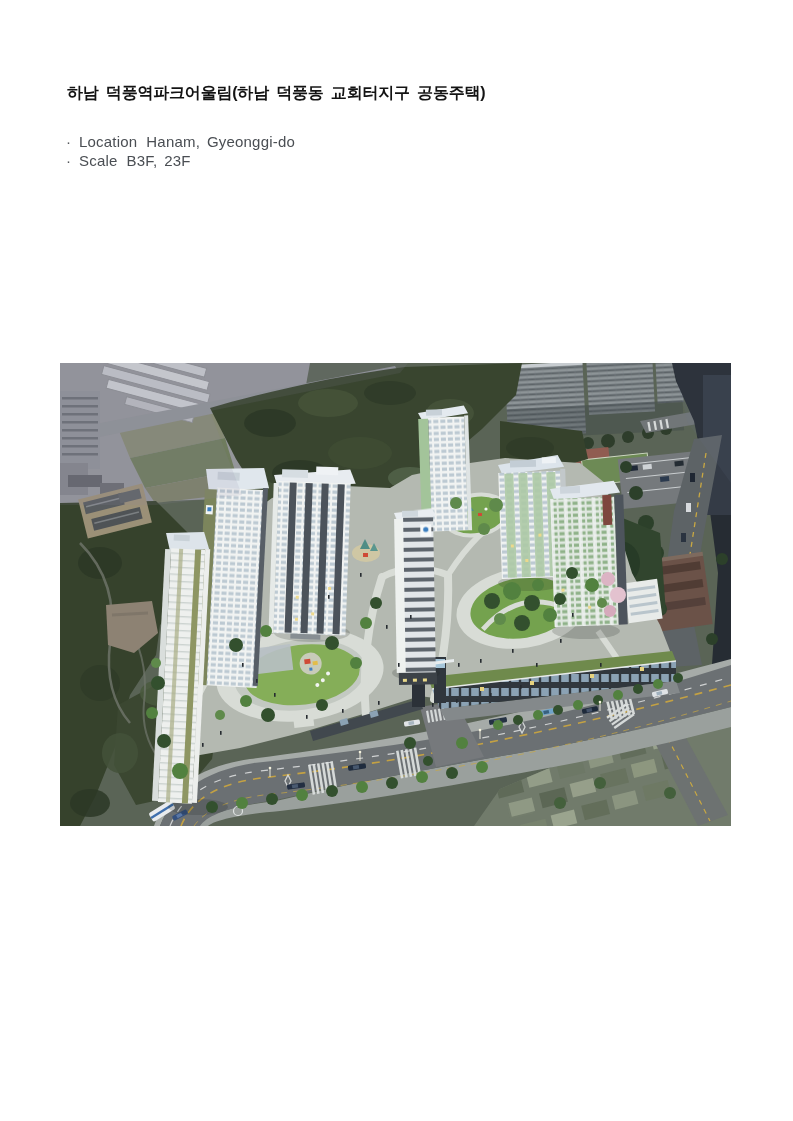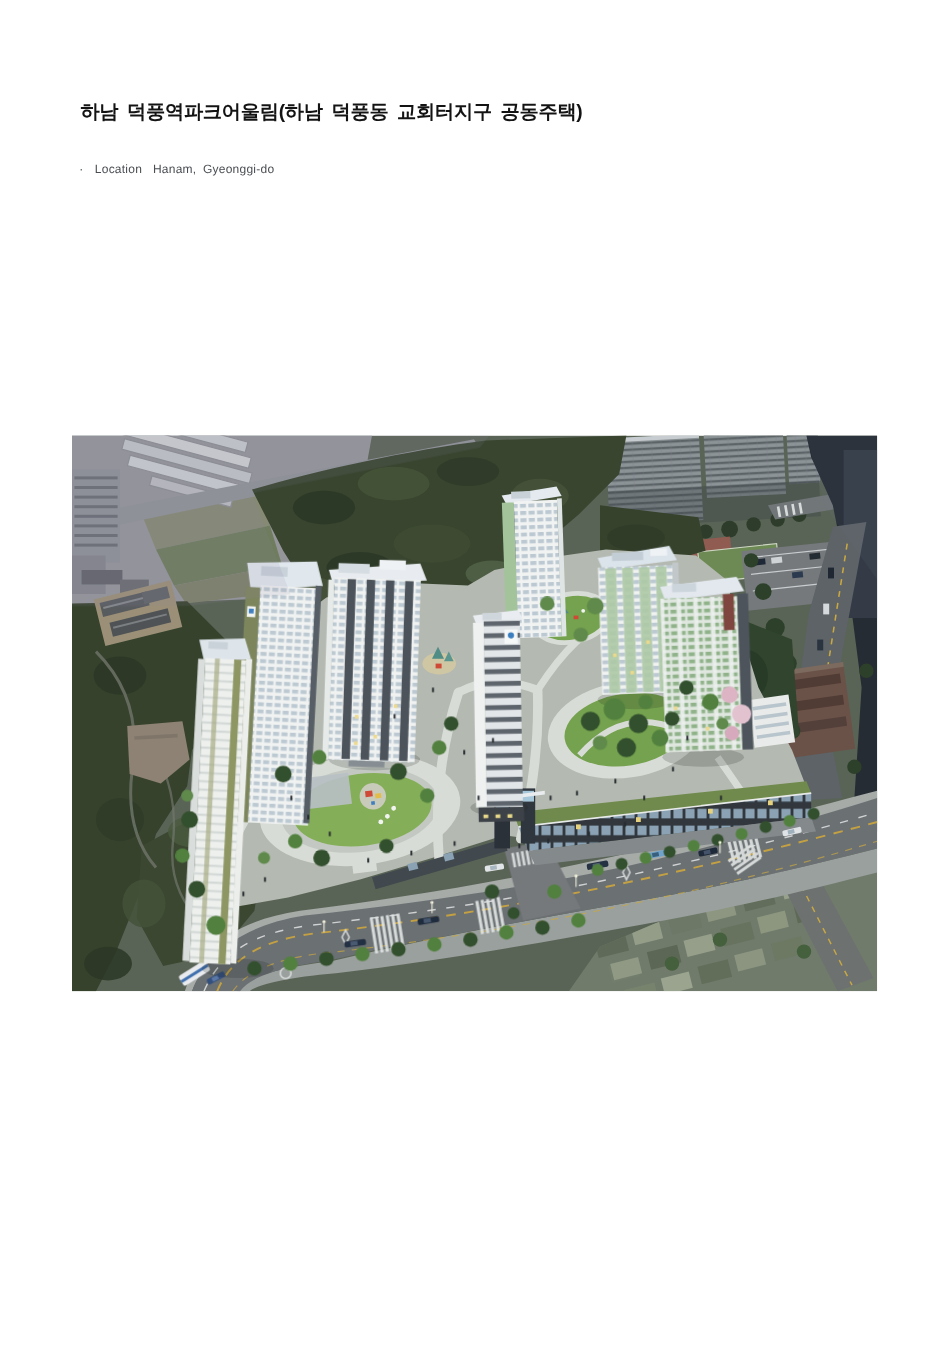--- a/index.html
+++ b/index.html
@@ -1,37 +1,40 @@
 <!DOCTYPE html>
 <html><head>
 <meta charset="utf-8">
 <style>
   html,body{margin:0;padding:0;background:#ffffff;}
   .page{position:relative;width:793px;height:1121px;background:#ffffff;overflow:hidden;
         font-family:"Liberation Sans",sans-serif;}
   .doc-title{position:absolute;left:67px;top:83px;margin:0;font-size:16px;font-weight:700;
              color:#131313;letter-spacing:-0.2px;word-spacing:3px;}
   .specs{position:absolute;left:66px;top:133px;margin:0;padding:0;list-style:none;}
-  .spec-line{font-size:10px;color:#4a4e53;line-height:18.7px;letter-spacing:0.2px;
+  .spec-line{font-size:15px;color:#4a4e53;line-height:18.7px;letter-spacing:0.2px;
              word-spacing:2.5px;white-space:nowrap;}
   .bullet{display:inline-block;width:13px;color:#55585c;}
   .spec-value{margin-left:9px;}
   .render-figure{position:absolute;left:60px;top:363px;width:671px;height:463px;}
   .render-figure svg{display:block;}
 </style>
 </head>
 <body>
 
 <div class="page">
 
   <h1 class="doc-title">하남 덕풍역파크어울림(하남 덕풍동 교회터지구 공동주택)</h1>
 
   <ul class="specs">
     <li class="spec-line">
       <span class="bullet">·</span><span class="spec-label">Location</span><span class="spec-value">Hanam, Gyeonggi-do</span>
+    </li>
+    <li class="spec-line">
+      <span class="bullet">·</span><span class="spec-label">Scale</span><span class="spec-value">B3F, 23F</span>
     </li>
   </ul>
 
   <div class="render-figure">
   <svg viewBox="0 0 671 463" width="671" height="463" xmlns="http://www.w3.org/2000/svg">
     <defs>
       <pattern id="pw" width="7" height="6" patternUnits="userSpaceOnUse">
         <rect width="7" height="6" fill="#f1f3f2"></rect>
             <rect x="1" y="1.5" width="5" height="3.2" fill="#bcc9d2"></rect>
       </pattern>

